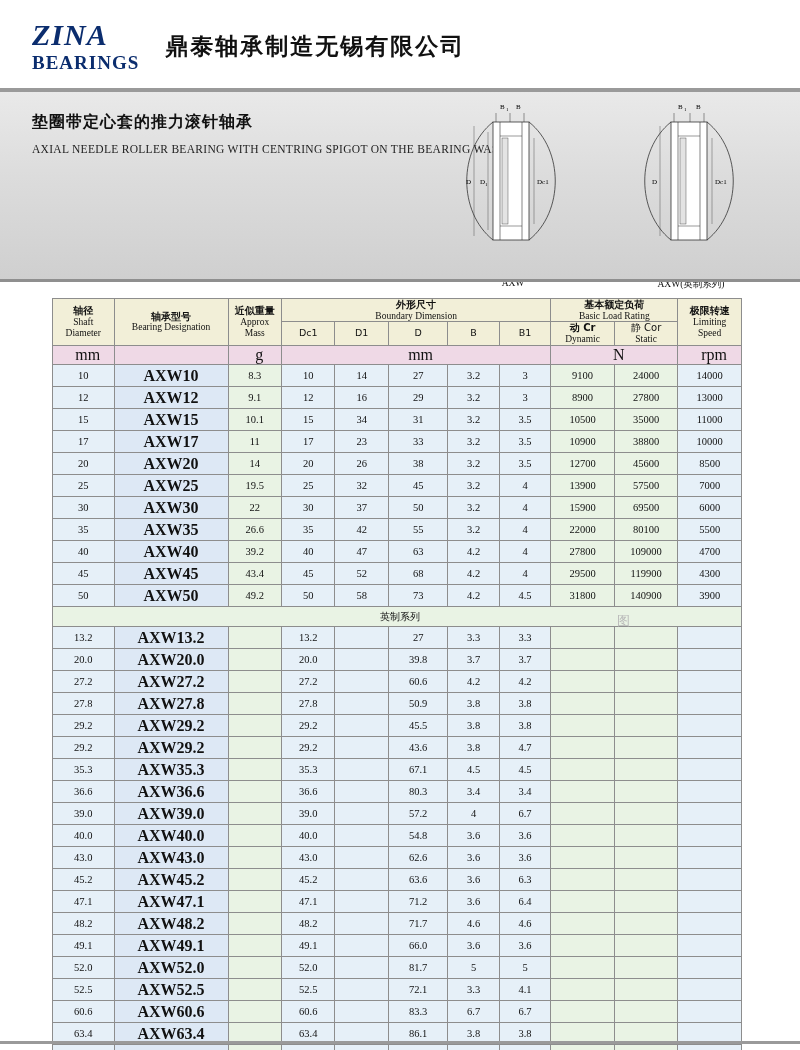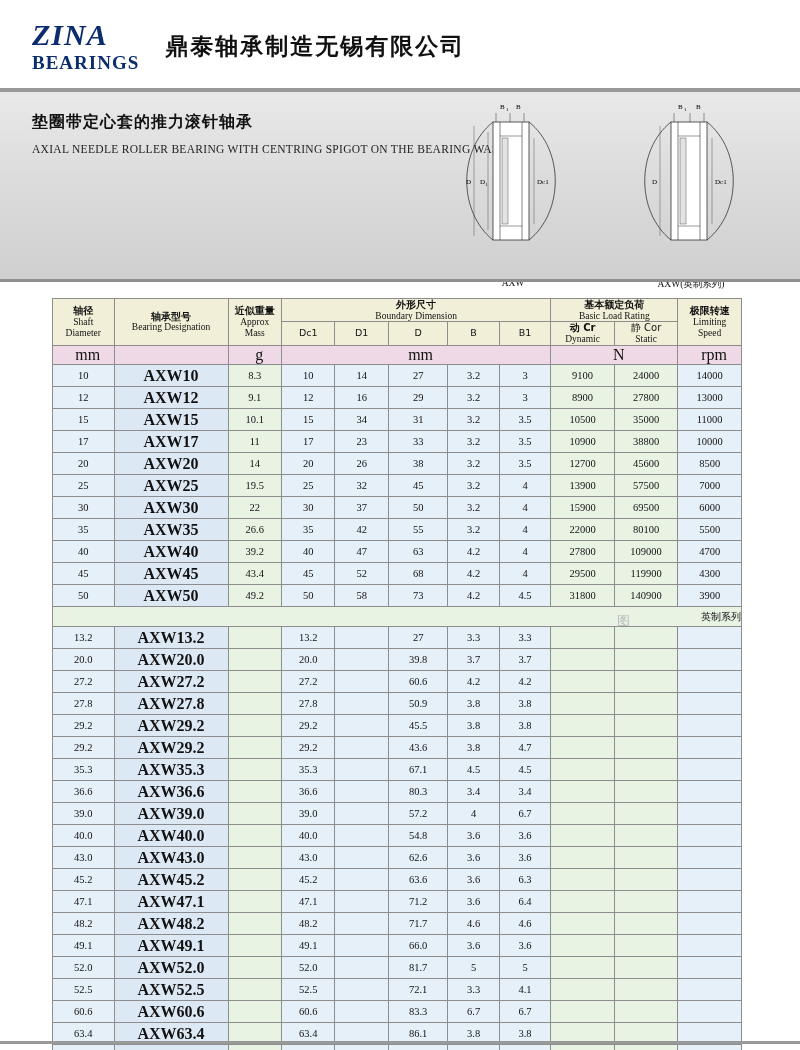--- a/index.html
+++ b/index.html
@@ -162,21 +162,21 @@
     font-weight: bold;
     font-size: 16px;
     font-family: "Liberation Serif", serif;
   }
   td.mass { background: #e9f3e4; }
   td.dim  { background: #e6f0f8; }
   td.load { background: #e9f3e4; }
   td.speed{ background: #e6f0f8; }
   tr.section td {
     background: #e9f3e4;
-    text-align: right;
+    text-align: center;
     padding-left: 6px;
     font-family: "DejaVu Sans", sans-serif;
     font-size: 10px;
     height: 19px;
   }
   .page-bottom-rule {
     position: absolute;
     left: 0; right: 0; bottom: 6px;
     height: 3px;
     background: #9a9a9a;

